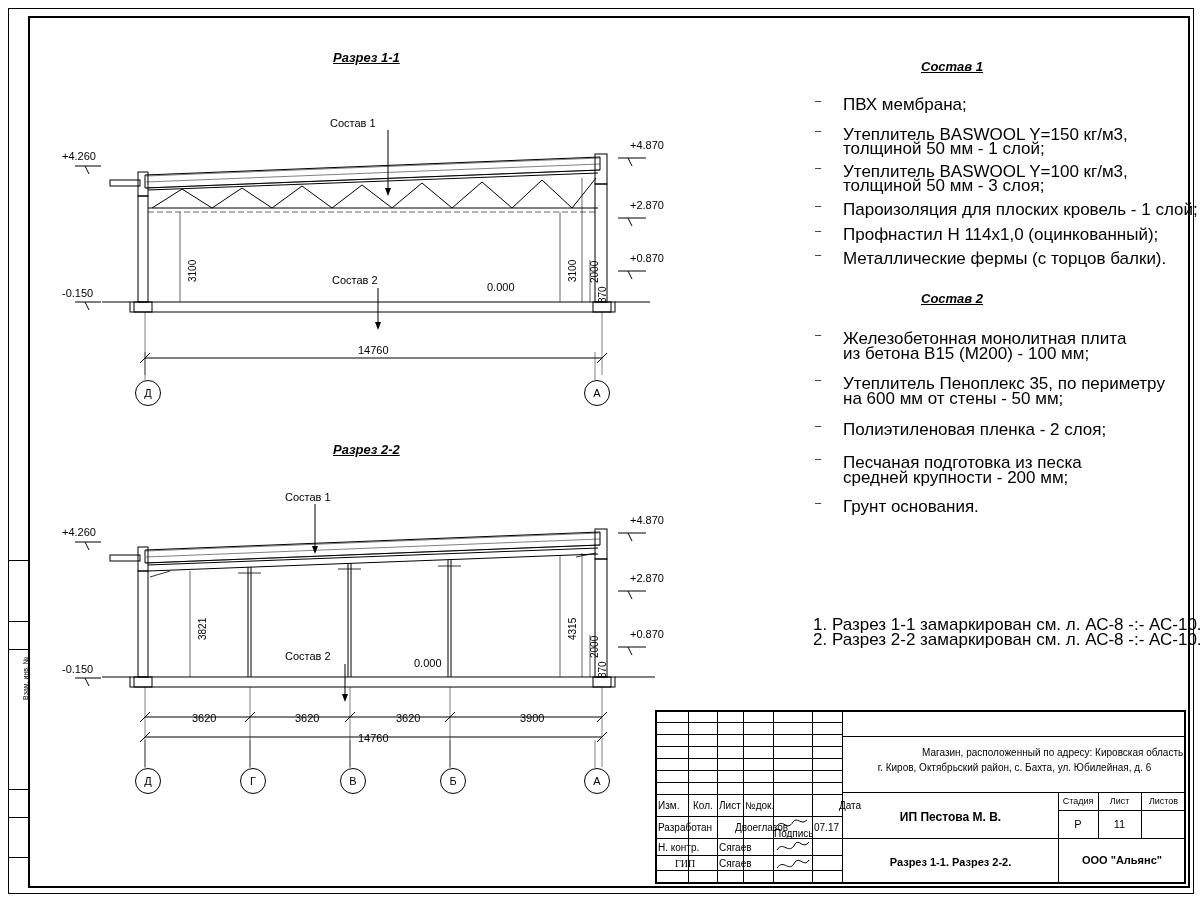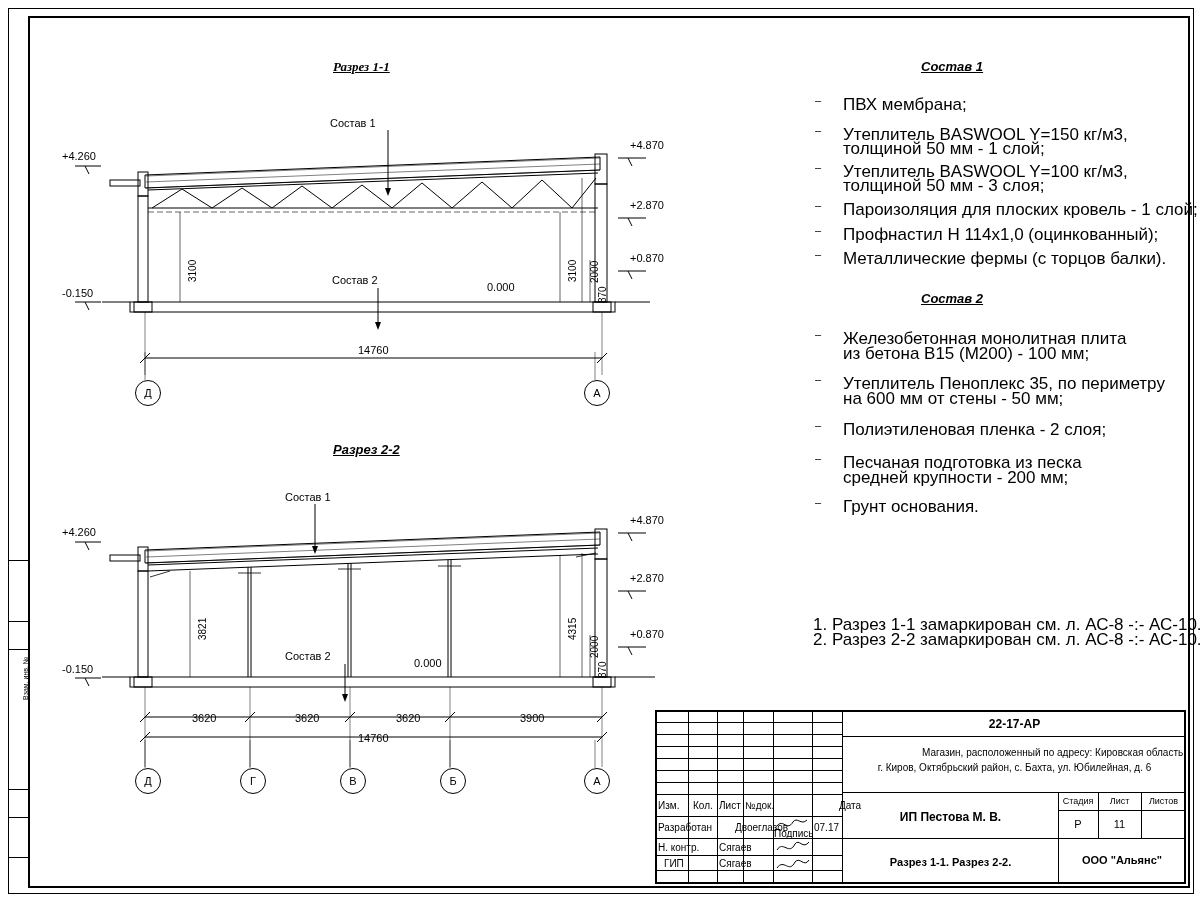--- a/index.html
+++ b/index.html
@@ -43,21 +43,21 @@
 
   <div class="left-strip">
     <div class="cell" style="top:0px;height:60px;"></div>
     <div class="cell" style="top:60px;height:28px;"></div>
     <div class="cell" style="top:88px;height:140px;"></div>
     <div class="cell" style="top:228px;height:28px;"></div>
     <div class="cell" style="top:256px;height:40px;"></div>
   </div>
   <div class="vtext" style="left:22px;top:700px;font-size:7px;">Взам. инв. №</div>
 
-  <div class="title-ul" style="left:333px;top:59px;font-family:Liberation Serif, serif;">Разрез 1-1</div>
+  <div class="title-ul" style="left:333px;top:50px;">Разрез 1-1</div>
 
   <svg width="640" height="330" style="left:90px;top:130px;">
 
     <polygon points="55,45 510,27 510,40 55,58" fill="none" stroke="#000" stroke-width="1"></polygon>
 
     <g>
       <rect x="55" y="27" width="455" height="31" fill="none" stroke="none"></rect>
     </g>
 
     <g stroke="#000" stroke-width="0.5">
@@ -396,38 +396,37 @@
     <div class="txt" style="left:119px;top:90px;margin-top:28px;">Подпись</div>
     <div class="txt" style="left:160px;top:90px;margin-left:24px;">Дата</div>
 
     <div class="txt" style="left:3px;top:112px;">Разработан</div>
     <div class="txt" style="left:80px;top:112px;">Двоеглазов</div>
     <div class="txt" style="left:159px;top:112px;">07.17</div>
 
     <div class="txt" style="left:3px;top:132px;">Н. контр.</div>
     <div class="txt" style="left:64px;top:132px;">Сягаев</div>
 
-    <div class="txt" style="left:9px;top:148px;">ГИП</div>
+    <div class="txt" style="left:20px;top:148px;font-family:Liberation Serif, serif;">ГИП</div>
     <div class="txt" style="left:64px;top:148px;">Сягаев</div>
 
     <svg width="40" height="80" style="left:120px;top:106px;">
       <path d="M2,10 C8,2 12,16 18,6 C22,0 26,10 32,4" stroke="#000" fill="none" stroke-width="1"></path>
       <path d="M2,34 C8,24 14,40 20,28 C24,22 28,34 34,26" stroke="#000" fill="none" stroke-width="1"></path>
       <path d="M2,52 C9,42 14,58 20,46 C25,40 29,52 34,44" stroke="#000" fill="none" stroke-width="1"></path>
     </svg>
 
     <div class="cellb" style="left:188px;top:26px;width:343px;height:0;border-width:0 0 1px 0;"></div>
     <div class="cellb" style="left:188px;top:82px;width:343px;height:0;border-width:0 0 1px 0;"></div>
     <div class="cellb" style="left:188px;top:128px;width:343px;height:0;border-width:0 0 1px 0;"></div>
     <div class="cellb" style="left:403px;top:82px;width:0;height:92px;border-width:0 0 0 1px;"></div>
     <div class="cellb" style="left:403px;top:100px;width:128px;height:0;border-width:0 0 1px 0;"></div>
     <div class="cellb" style="left:443px;top:82px;width:0;height:46px;border-width:0 0 0 1px;"></div>
     <div class="cellb" style="left:486px;top:82px;width:0;height:46px;border-width:0 0 0 1px;"></div>
 
-    <div class="txtc bold" style="left:188px;top:7px;width:343px;text-align:center;font-size:12px;">22-17-АР</div>
     <div class="txtc" style="left:188px;top:37px;width:343px;text-align:right;">Магазин, расположенный по адресу: Кировская область,</div>
     <div class="txtc" style="left:188px;top:52px;width:343px;text-align:center;">г. Киров, Октябрьский район, с. Бахта, ул. Юбилейная, д. 6</div>
 
     <div class="txtc bold" style="left:188px;top:100px;width:215px;text-align:center;font-size:12px;">ИП Пестова М. В.</div>
     <div class="txtc bold" style="left:188px;top:146px;width:215px;text-align:center;font-size:11px;">Разрез 1-1. Разрез 2-2.</div>
 
     <div class="txtc" style="left:403px;top:86px;width:40px;text-align:center;font-size:9px;">Стадия</div>
     <div class="txtc" style="left:443px;top:86px;width:43px;text-align:center;font-size:9px;">Лист</div>
     <div class="txtc" style="left:486px;top:86px;width:45px;text-align:center;font-size:9px;">Листов</div>
 

